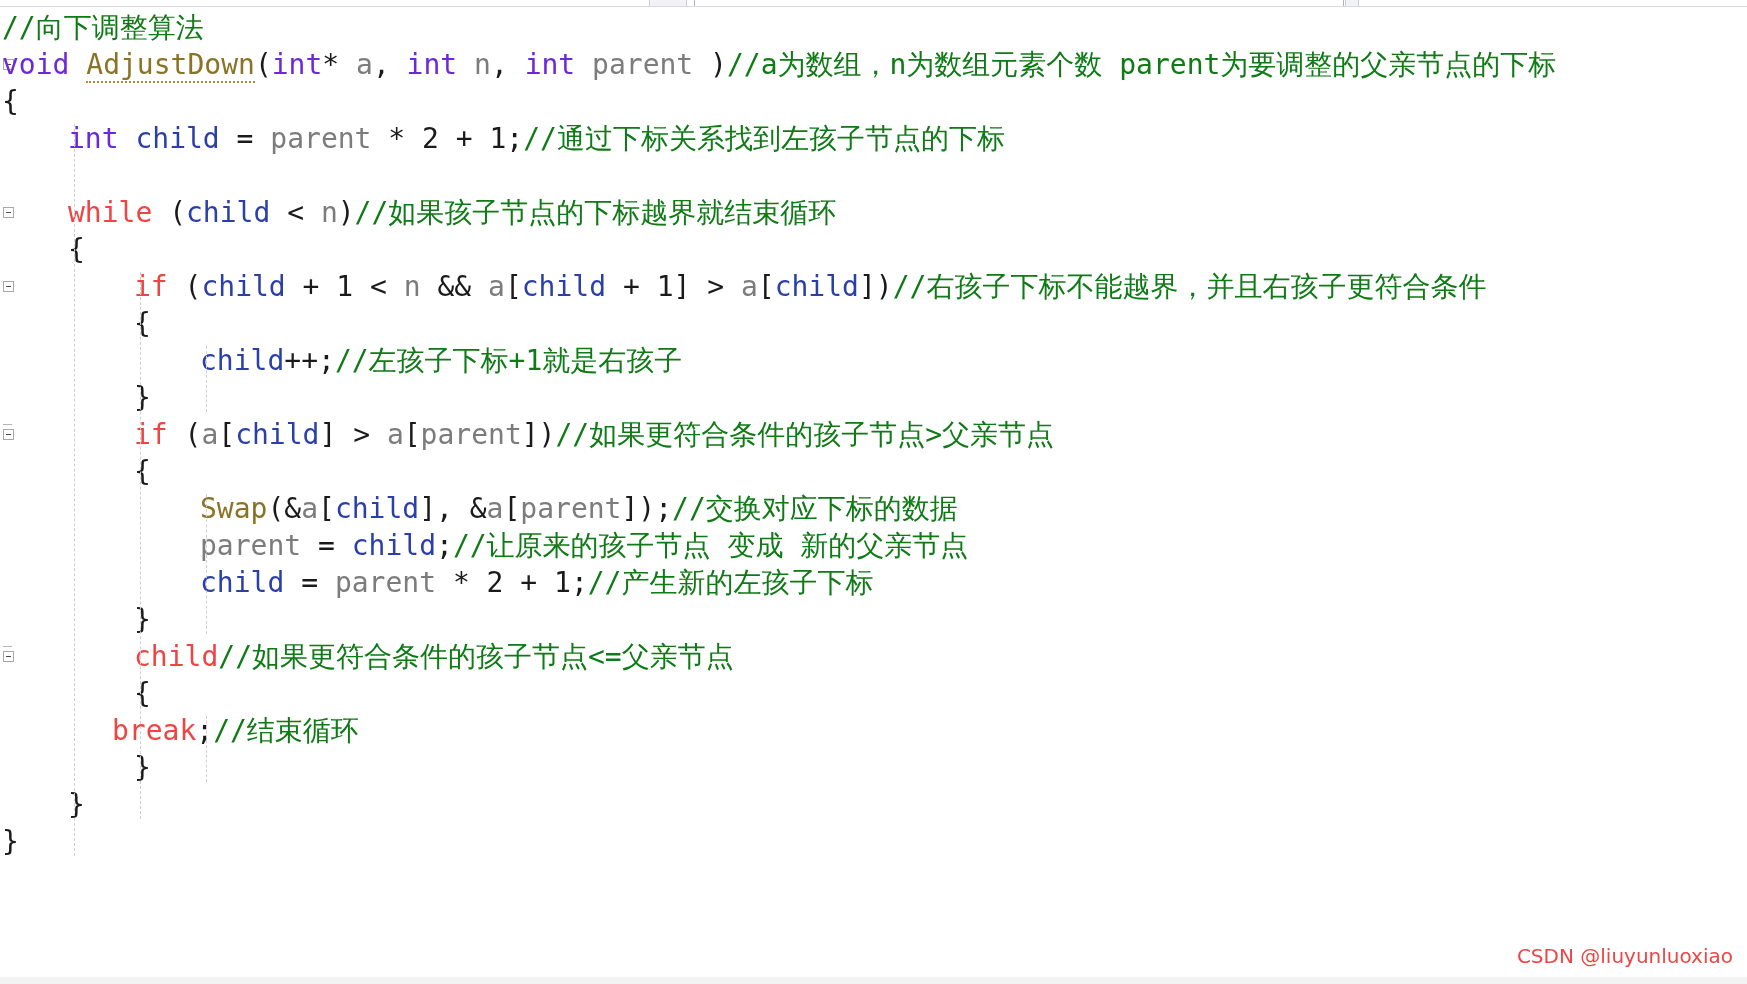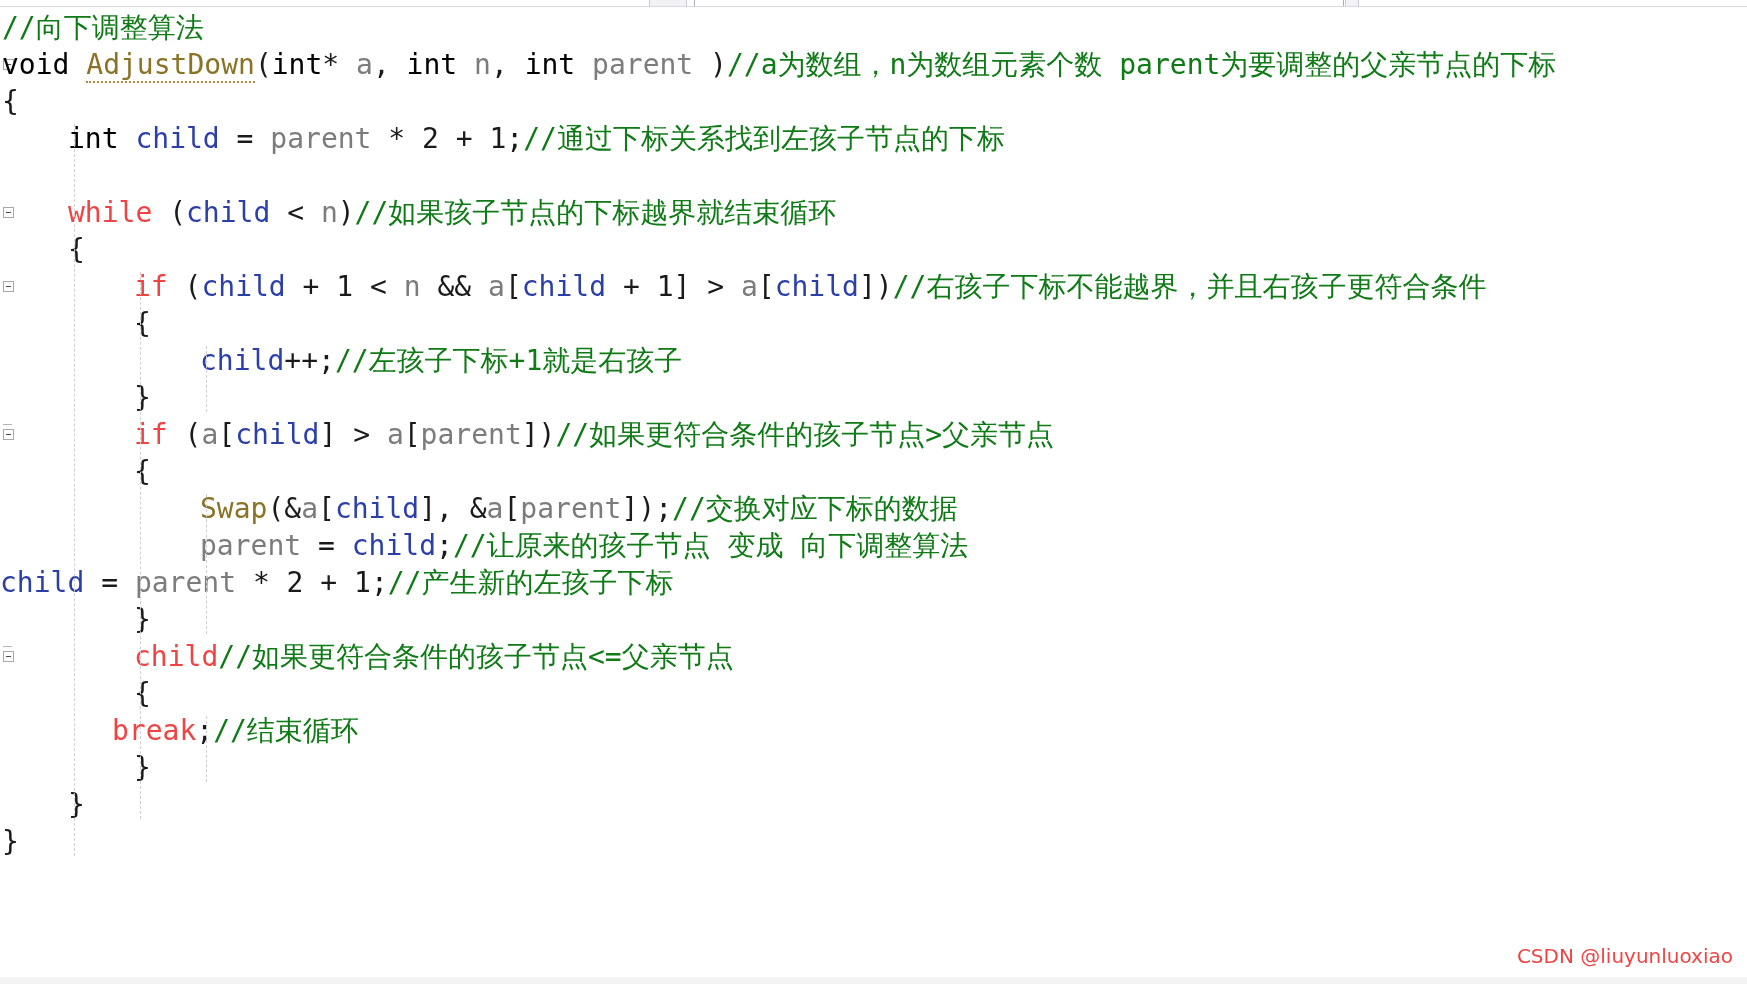--- a/index.html
+++ b/index.html
@@ -124,21 +124,21 @@
     height: 37px;
     line-height: 37px;
     white-space: pre;
     font-size: 28px;
     letter-spacing: 0px;
   }
   .line .txt { display: inline; }
 
   
   .c-comment  { color: #0f7a16; }
-  .c-keyword  { color: #000000; }
+  .c-keyword  { color: #6d28d9; }
   .c-ctrl     { color: #ef4444; }
   .c-func     { color: #8a7326; }
   .c-var      { color: #2b3fa8; }
   .c-plain    { color: #1a1a1a; }
   .c-dim      { color: #7c7c7c; }
   .c-punct    { color: #1a1a1a; }
 
   .squiggle {
     border-bottom: 2px dotted #b08a3a;
   }
@@ -191,22 +191,22 @@
       <div class="line" style="padding-left: 2px;">&nbsp;</div>
       <div class="line" style="padding-left: 68px;"><span class="txt c-ctrl">while</span><span class="txt c-punct"> (</span><span class="txt c-var">child</span><span class="txt c-punct"> &lt; </span><span class="txt c-dim">n</span><span class="txt c-punct">)</span><span class="txt c-comment">//如果孩子节点的下标越界就结束循环</span></div>
       <div class="line" style="padding-left: 68px;"><span class="txt c-punct">{</span></div>
       <div class="line" style="padding-left: 134px;"><span class="txt c-ctrl">if</span><span class="txt c-punct"> (</span><span class="txt c-var">child</span><span class="txt c-punct"> + </span><span class="txt c-plain">1</span><span class="txt c-punct"> &lt; </span><span class="txt c-dim">n</span><span class="txt c-punct"> &amp;&amp; </span><span class="txt c-dim">a</span><span class="txt c-punct">[</span><span class="txt c-var">child</span><span class="txt c-punct"> + </span><span class="txt c-plain">1</span><span class="txt c-punct">] &gt; </span><span class="txt c-dim">a</span><span class="txt c-punct">[</span><span class="txt c-var">child</span><span class="txt c-punct">])</span><span class="txt c-comment">//右孩子下标不能越界，并且右孩子更符合条件</span></div>
       <div class="line" style="padding-left: 134px;"><span class="txt c-punct">{</span></div>
       <div class="line" style="padding-left: 200px;"><span class="txt c-var">child</span><span class="txt c-punct">++;</span><span class="txt c-comment">//左孩子下标+1就是右孩子</span></div>
       <div class="line" style="padding-left: 134px;"><span class="txt c-punct">}</span></div>
       <div class="line" style="padding-left: 134px;"><span class="txt c-ctrl">if</span><span class="txt c-punct"> (</span><span class="txt c-dim">a</span><span class="txt c-punct">[</span><span class="txt c-var">child</span><span class="txt c-punct">] &gt; </span><span class="txt c-dim">a</span><span class="txt c-punct">[</span><span class="txt c-dim">parent</span><span class="txt c-punct">])</span><span class="txt c-comment">//如果更符合条件的孩子节点&gt;父亲节点</span></div>
       <div class="line" style="padding-left: 134px;"><span class="txt c-punct">{</span></div>
       <div class="line" style="padding-left: 200px;"><span class="txt c-func">Swap</span><span class="txt c-punct">(&amp;</span><span class="txt c-dim">a</span><span class="txt c-punct">[</span><span class="txt c-var">child</span><span class="txt c-punct">], &amp;</span><span class="txt c-dim">a</span><span class="txt c-punct">[</span><span class="txt c-dim">parent</span><span class="txt c-punct">]);</span><span class="txt c-comment">//交换对应下标的数据</span></div>
-      <div class="line" style="padding-left: 200px;"><span class="txt c-dim">parent</span><span class="txt c-punct"> = </span><span class="txt c-var">child</span><span class="txt c-punct">;</span><span class="txt c-comment">//让原来的孩子节点 变成 向下调整算法</span></div>
-      <div class="line" style=""><span class="txt c-var">child</span><span class="txt c-punct"> = </span><span class="txt c-dim">parent</span><span class="txt c-punct"> * </span><span class="txt c-plain">2</span><span class="txt c-punct"> + </span><span class="txt c-plain">1</span><span class="txt c-punct">;</span><span class="txt c-comment">//产生新的左孩子下标</span></div>
+      <div class="line" style="padding-left: 200px;"><span class="txt c-dim">parent</span><span class="txt c-punct"> = </span><span class="txt c-var">child</span><span class="txt c-punct">;</span><span class="txt c-comment">//让原来的孩子节点 变成 新的父亲节点</span></div>
+      <div class="line" style="padding-left: 200px;"><span class="txt c-var">child</span><span class="txt c-punct"> = </span><span class="txt c-dim">parent</span><span class="txt c-punct"> * </span><span class="txt c-plain">2</span><span class="txt c-punct"> + </span><span class="txt c-plain">1</span><span class="txt c-punct">;</span><span class="txt c-comment">//产生新的左孩子下标</span></div>
       <div class="line" style="padding-left: 134px;"><span class="txt c-punct">}</span></div>
       <div class="line" style="padding-left: 134px;"><span class="txt c-ctrl">child</span><span class="txt c-comment">//如果更符合条件的孩子节点&lt;=父亲节点</span></div>
       <div class="line" style="padding-left: 134px;"><span class="txt c-punct">{</span></div>
       <div class="line" style="padding-left: 112px;"><span class="txt c-ctrl">break</span><span class="txt c-punct">;</span><span class="txt c-comment">//结束循环</span></div>
       <div class="line" style="padding-left: 134px;"><span class="txt c-punct">}</span></div>
       <div class="line" style="padding-left: 68px;"><span class="txt c-punct">}</span></div>
       <div class="line" style="padding-left: 2px;"><span class="txt c-punct">}</span></div>
     </div>
 <div class="indent-guide" style="left: 74px; top: 115px; height: 732px;"></div>
     <div class="indent-guide" style="left: 140px; top: 263px; height: 547px;"></div>

